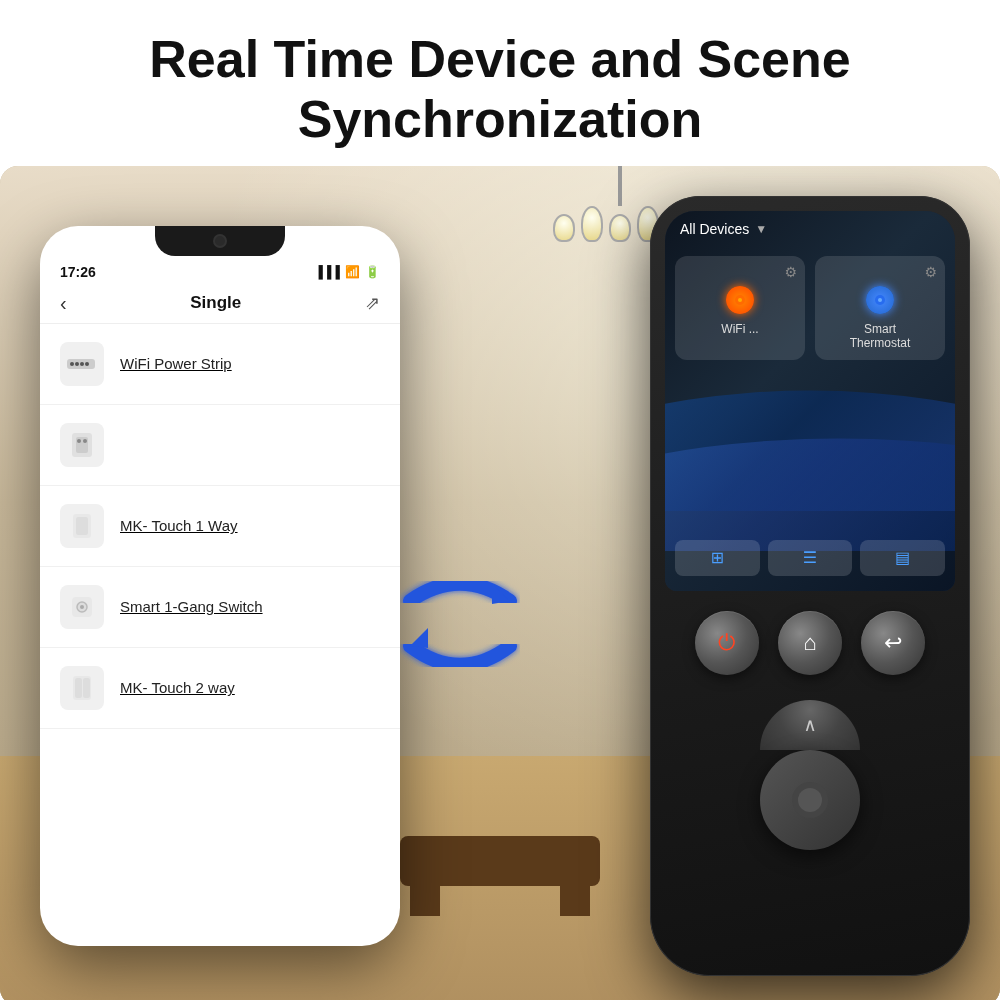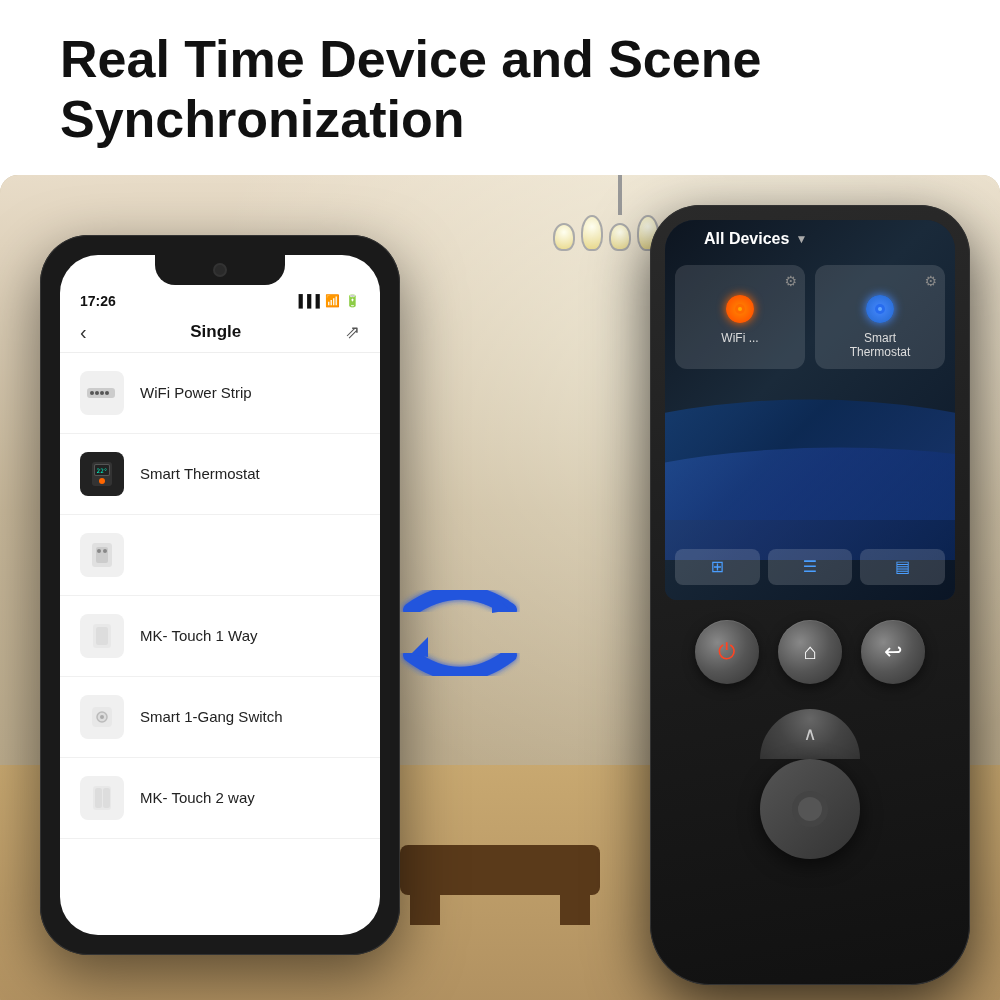--- a/index.html
+++ b/index.html
@@ -7,22 +7,22 @@
       width: 1000px;
       height: 1000px;
       overflow: hidden;
       background: #fff;
       font-family: -apple-system, BlinkMacSystemFont, 'Segoe UI', sans-serif;
     }
 
     
     .header {
       background: #fff;
-      text-align: left;
-      padding: 30px 60px 25px;
+      text-align: center;
+      padding: 30px 60px 16px;
     }
     .header h1 {
       font-size: 52px;
       font-weight: 900;
       color: #111;
       line-height: 1.15;
     }
 
     
     .scene {
@@ -105,21 +105,21 @@
       top: 60px;
       width: 360px;
       height: 720px;
       z-index: 10;
     }
     .phone-outer {
       width: 100%;
       height: 100%;
       background: #1a1a1a;
       border-radius: 48px;
-      padding: 20px;
+      padding: 0;
       box-shadow: 0 20px 60px rgba(0,0,0,0.5), inset 0 0 0 1px #333;
       position: relative;
     }
     .phone-screen {
       width: 100%;
       height: 100%;
       background: #fff;
       border-radius: 38px;
       overflow: hidden;
       position: relative;
@@ -187,20 +187,21 @@
     
     .device-list {
       padding: 0;
     }
     .device-item {
       display: flex;
       align-items: center;
       padding: 18px 20px;
       border-bottom: 1px solid #f0f0f0;
       gap: 16px;
+      text-decoration: underline;
     }
     .device-icon {
       width: 44px; height: 44px;
       background: #f0f0f0;
       border-radius: 8px;
       display: flex;
       align-items: center;
       justify-content: center;
       font-size: 22px;
       flex-shrink: 0;
@@ -288,23 +289,22 @@
     
     .remote-header {
       position: absolute;
       top: 10px; left: 15px;
       display: flex;
       align-items: center;
       gap: 6px;
     }
     .remote-header-text {
       color: #fff;
-      font-size: 16px;
-      font-weight: 700;
-      margin-left: 24px;
+      font-size: 14px;
+      font-weight: 400;
     }
     .dropdown-arrow {
       color: #aaa;
       font-size: 12px;
     }
 
     
     .remote-cards {
       position: absolute;
       top: 45px; left: 10px; right: 10px;
@@ -480,32 +480,20 @@
             <div class="device-icon">
               <svg width="30" height="20" viewBox="0 0 30 20">
                 <rect x="0" y="5" width="28" height="10" rx="3" fill="#ccc"></rect>
                 <circle cx="5" cy="10" r="2" fill="#555"></circle>
                 <circle cx="10" cy="10" r="2" fill="#555"></circle>
                 <circle cx="15" cy="10" r="2" fill="#555"></circle>
                 <circle cx="20" cy="10" r="2" fill="#555"></circle>
               </svg>
             </div>
             <span class="device-name">WiFi Power Strip</span>
-          </div>
-          <div class="device-item">
-            <div class="device-icon dark">
-              <svg width="28" height="28" viewBox="0 0 28 28">
-                <rect x="4" y="2" width="20" height="24" rx="3" fill="#333"></rect>
-                <rect x="6" y="4" width="16" height="12" rx="2" fill="#555"></rect>
-                <rect x="7" y="5" width="14" height="10" rx="1" fill="#222"></rect>
-                <text x="14" y="13" text-anchor="middle" fill="#00ffcc" font-size="6" font-family="monospace">22°</text>
-                <circle cx="14" cy="21" r="3" fill="#ff6600"></circle>
-              </svg>
-            </div>
-            <span class="device-name bold">Smart Thermostat</span>
           </div>
           <div class="device-item">
             <div class="device-icon">
               <svg width="26" height="28" viewBox="0 0 26 28">
                 <rect x="3" y="2" width="20" height="24" rx="3" fill="#e0e0e0"></rect>
                 <rect x="7" y="6" width="12" height="16" rx="2" fill="#ccc"></rect>
                 <circle cx="10" cy="10" r="2" fill="#888"></circle>
                 <circle cx="16" cy="10" r="2" fill="#888"></circle>
               </svg>
             </div>

